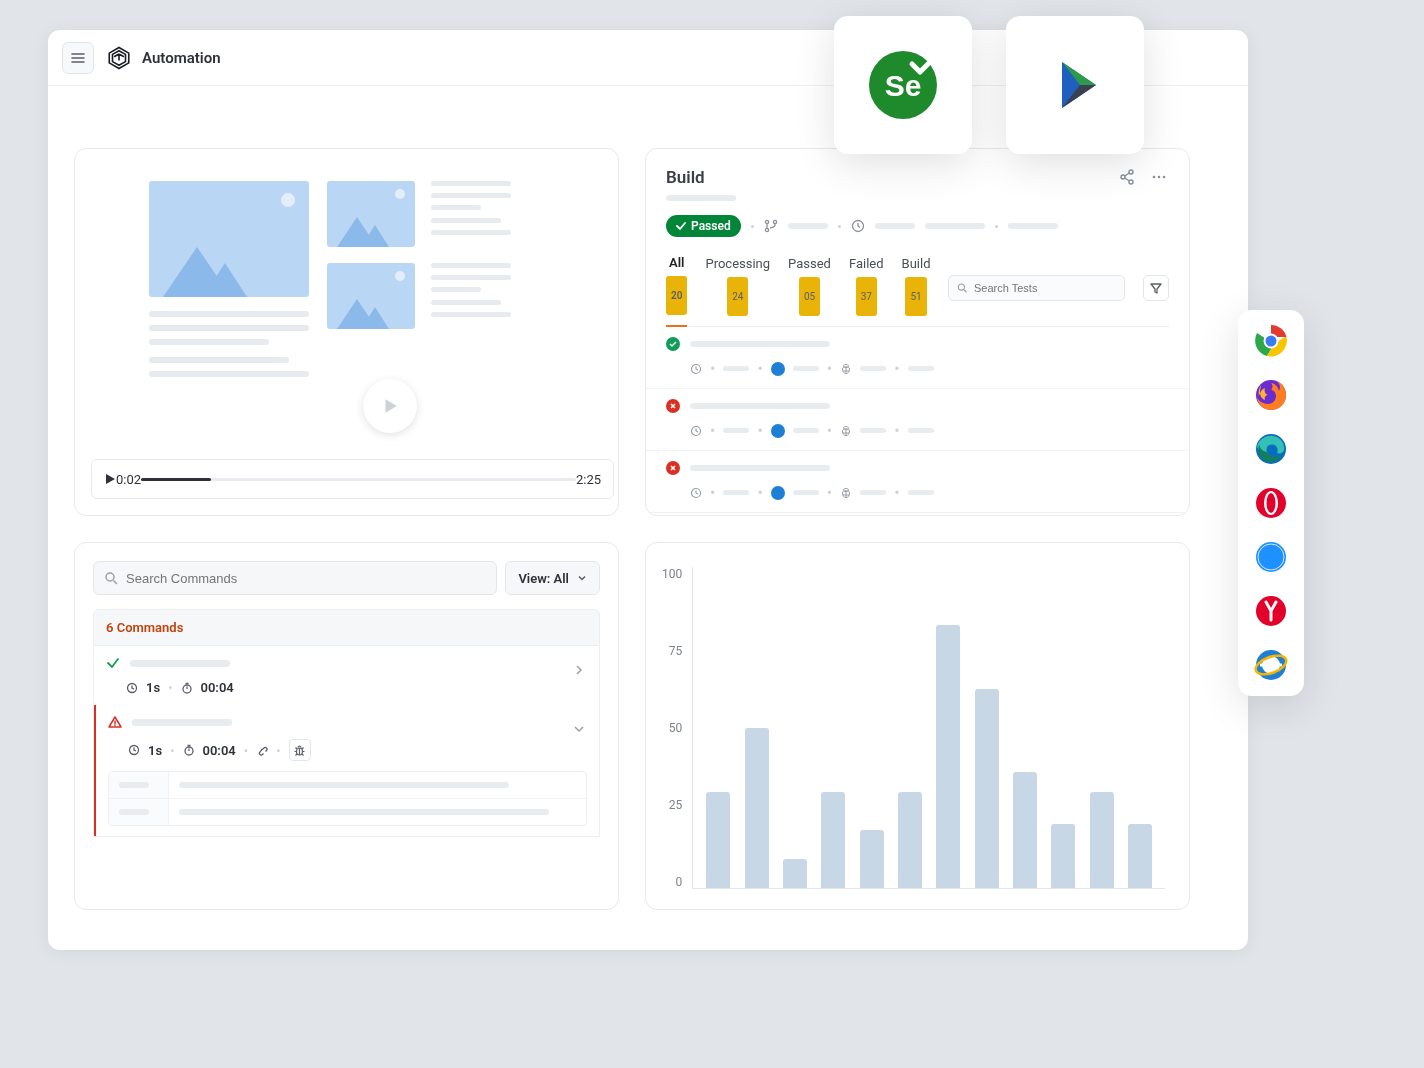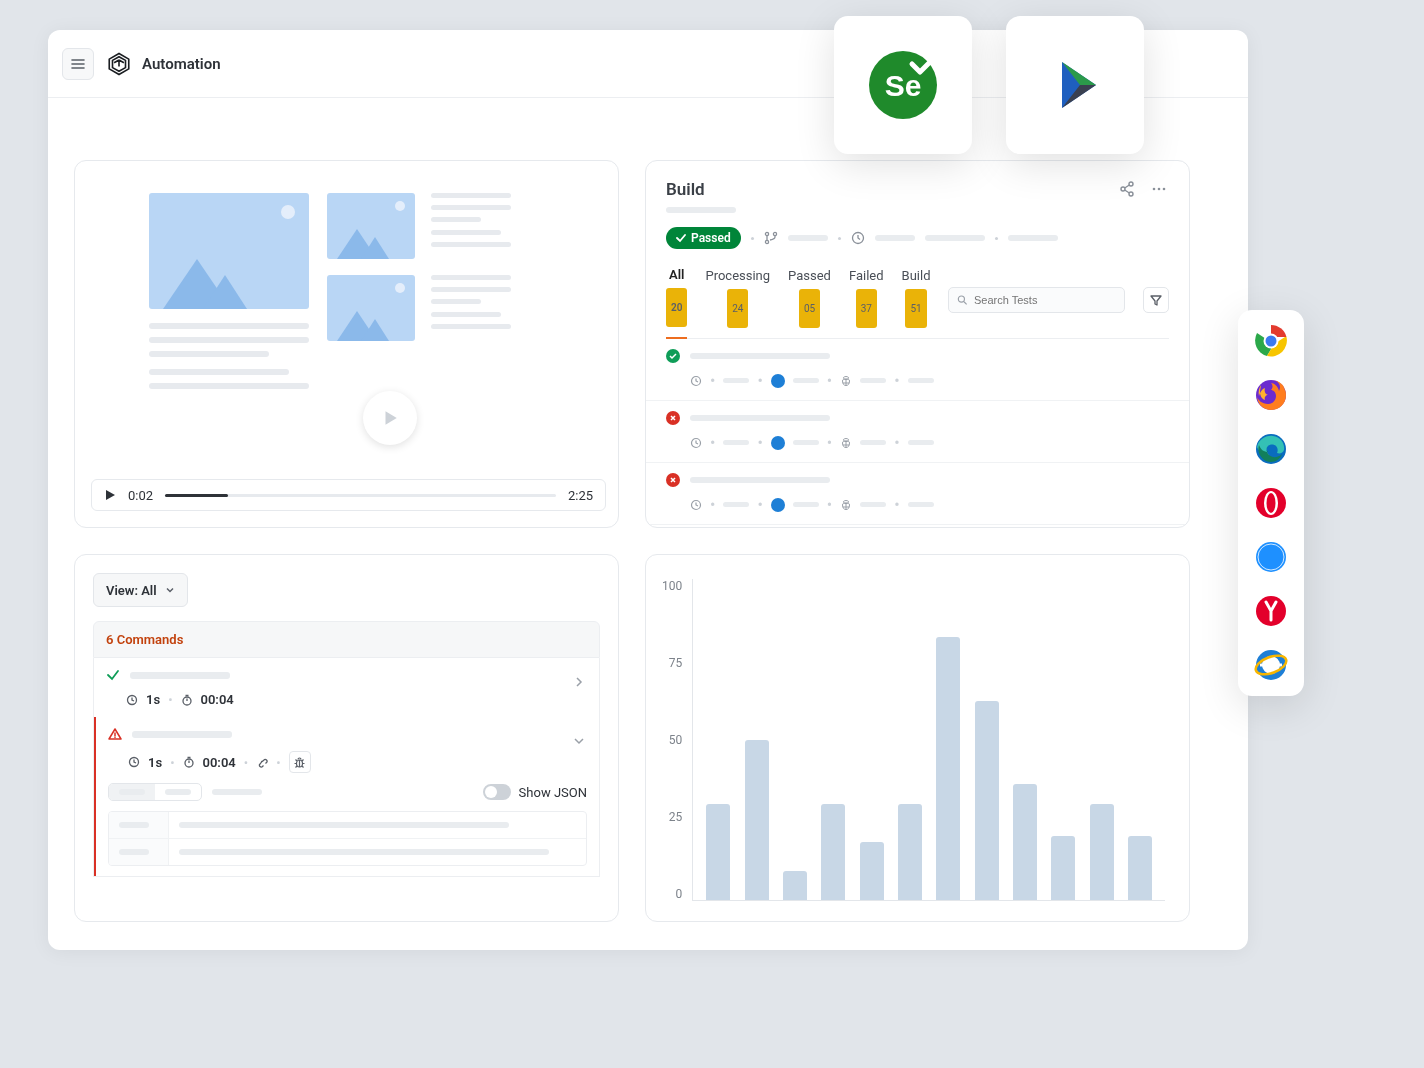--- a/index.html
+++ b/index.html
@@ -1,20 +1,20 @@
 <!DOCTYPE html>
 <html><head>
 <meta charset="utf-8">
 <style>
 * { box-sizing: border-box; margin: 0; padding: 0; }
 body { font-family: -apple-system, BlinkMacSystemFont, "Segoe UI", Roboto, sans-serif; background: #e1e5ea; width: 1424px; height: 1068px; overflow: hidden; position: relative; }
 
 .app-window { position: absolute; left: 48px; top: 30px; width: 1200px; height: 920px; background: #fff; border-radius: 12px; box-shadow: 0 2px 20px rgba(0,0,0,0.06); }
 
-.topbar { height: 68px; display: flex; align-items: center; padding: 0 14px; border-bottom: 1px solid #eceef1; }
+.topbar { height: 56px; display: flex; align-items: center; padding: 0 14px; border-bottom: 1px solid #eceef1; }
 .menu-btn { width: 32px; height: 32px; border: 1px solid #e3e6ea; border-radius: 6px; background: #f7f8f9; display:flex; align-items:center; justify-content:center; cursor:pointer; }
 .menu-btn svg { width:16px; height:16px; }
 .logo { margin: 0 10px 0 12px; width: 26px; height: 26px; }
 .app-title { font-size: 15px; font-weight: 600; color: #2e3238; }
 
 .grid { display: grid; grid-template-columns: 1fr 1fr; grid-template-rows: 1fr 1fr; gap: 26px; padding: 62px 58px 40px 26px; height: calc(100% - 56px); }
 
 .card { background: #fff; border: 1px solid #e6e9ed; border-radius: 12px; overflow: hidden; position: relative; }
 
 
@@ -30,21 +30,21 @@
 .thumb-col-right { flex:1; display:flex; flex-direction:column; gap:16px; }
 .thumb-row { display:flex; gap:16px; align-items:flex-start; }
 .thumb-small { width:88px; height:66px; background:#b9d6f5; border-radius:3px; position:relative; overflow:hidden; }
 .thumb-small .mtn { position:absolute; bottom:0; left:10px; width:0;height:0; border-left:20px solid transparent; border-right:20px solid transparent; border-bottom:30px solid #8bb9ea; }
 .thumb-small .mtn2 { position:absolute; bottom:0; left:34px; width:0;height:0; border-left:14px solid transparent; border-right:14px solid transparent; border-bottom:22px solid #8bb9ea; }
 .thumb-small .sun { position:absolute; top:8px; right:10px; width:10px; height:10px; border-radius:50%; background:#e4eefb; }
 .lines-right { flex:1; }
 .lines-right .sk { height:5px; background:#e7eaee; border-radius:3px; margin-bottom:7px; }
 .play-circle { position:absolute; left:288px; top:230px; width:54px; height:54px; border-radius:50%; background:#fff; box-shadow:0 2px 8px rgba(0,0,0,.12); display:flex; align-items:center; justify-content:center; z-index:2; }
 .play-circle svg{ width:18px; height:18px; }
-.video-ctrl { position:absolute; left:16px; right:12px; bottom:16px; height:32px; border:1px solid #e6e9ed; border-radius:6px; display:flex; align-items:center; padding:0 12px; gap:12px; }
+.video-ctrl { position:absolute; left:16px; right:4px; bottom:16px; height:40px; border:1px solid #e6e9ed; border-radius:6px; display:flex; align-items:center; padding:0 12px; gap:0; }
 .video-ctrl .track { flex:1; height:3px; background:#e7eaee; border-radius:2px; position:relative; }
 .video-ctrl .track .prog { position:absolute; left:0; top:0; height:3px; width:16%; background:#2e3238; border-radius:2px; }
 .video-ctrl .time { font-size:13px; color:#2e3238; }
 
 
 .build-card { padding:18px 20px 0; }
 .build-head { display:flex; align-items:center; justify-content:space-between; }
 .build-title { font-size:17px; font-weight:600; color:#3a3f46; }
 .build-actions { display:flex; gap:12px; align-items:center; }
 .icon-btn { width:20px; height:20px; display:flex; align-items:center; justify-content:center; color:#8a9099; cursor:pointer; }
@@ -400,20 +400,27 @@
               <div class="mini-sk"></div>
               <span style="color:#cdd2d8">•</span>
               <div class="mini-sk"></div>
             </div>
           </div>
         </div>
     </div>
 
     <div class="card cmd-card">
       <div class="cmd-top">
+        <div class="cmd-search">
+          <svg width="14" height="14" viewBox="0 0 14 14">
+              <circle cx="6" cy="6" r="4" fill="none" stroke="#9aa0a8" stroke-width="1.5"></circle>
+              <path d="M9.5 9.5 L13 13" stroke="#9aa0a8" stroke-width="1.5"></path>
+            </svg>
+          <input placeholder="Search Commands" style="">
+        </div>
         <div class="view-sel">
           <span>View: All</span>
           <svg width="10" height="10" viewBox="0 0 10 10">
               <path d="M2 3.5 L5 6.5 L8 3.5" stroke="#5a5f67" stroke-width="1.5" fill="none"></path>
             </svg>
         </div>
       </div>
       <div class="cmd-count">6 Commands</div>
       <div class="cmd-list">
         <div class="cmd-item">
@@ -469,37 +476,20 @@
                 <svg width="13" height="13" viewBox="0 0 13 13">
                   <ellipse cx="6.5" cy="7.5" rx="3" ry="3.5" fill="none" stroke="#5a5f67" stroke-width="1.2"></ellipse>
                   <path d="M6.5 4 V11 M3.5 7.5 H1.5 M9.5 7.5 H11.5 M4 5 L2.5 3.5 M9 5 L10.5 3.5 M4 10 L2.5 11.5 M9 10 L10.5 11.5 M5 3.5 A1.5 1.5 0 0 1 8 3.5" fill="none" stroke="#5a5f67" stroke-width="1.2"></path>
                 </svg>
               </div>
           </div>
           <svg class="chevron" width="12" height="12" viewBox="0 0 12 12">
               <path d="M2 4 L6 8 L10 4" stroke="#9aa0a8" stroke-width="1.5" fill="none"></path>
             </svg>
           <div class="cmd-detail">
-            <div class="cmd-tag-row">
-              <div class="tag-block">
-                  <div class="tag-half a">
-                    <div class="sk tag-sk"></div>
-                  </div>
-                  <div class="tag-half">
-                    <div class="sk tag-sk"></div>
-                  </div>
-                </div>
-              <div class="sk" style="width:50px;height:6px"></div>
-              <div class="toggle-wrap">
-                <div class="toggle">
-                    <div class="knob"></div>
-                  </div>
-                <span>Show JSON</span>
-              </div>
-            </div>
             <div class="cmd-table">
               <div class="cmd-tr">
                   <div class="cmd-td1">
                     <div class="sk" style="width:30px"></div>
                   </div>
                   <div class="cmd-td2">
                     <div class="sk" style="width:330px"></div>
                   </div>
                 </div>
               <div class="cmd-tr">

